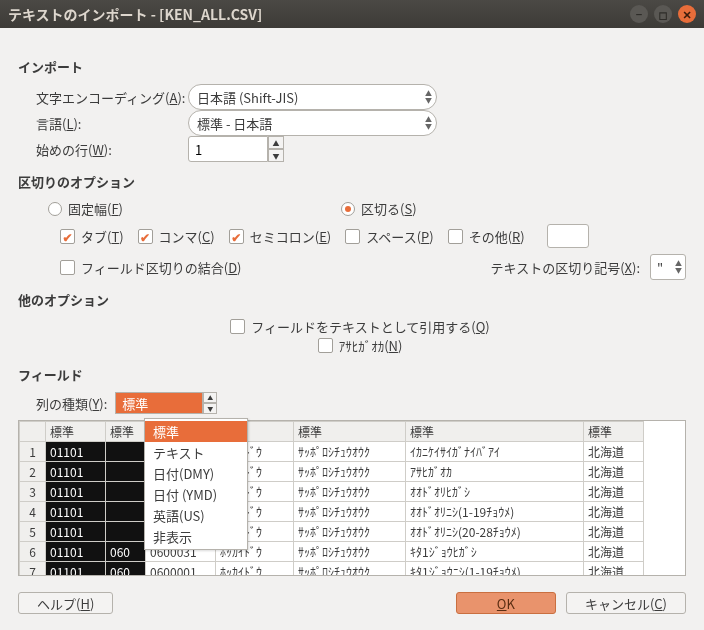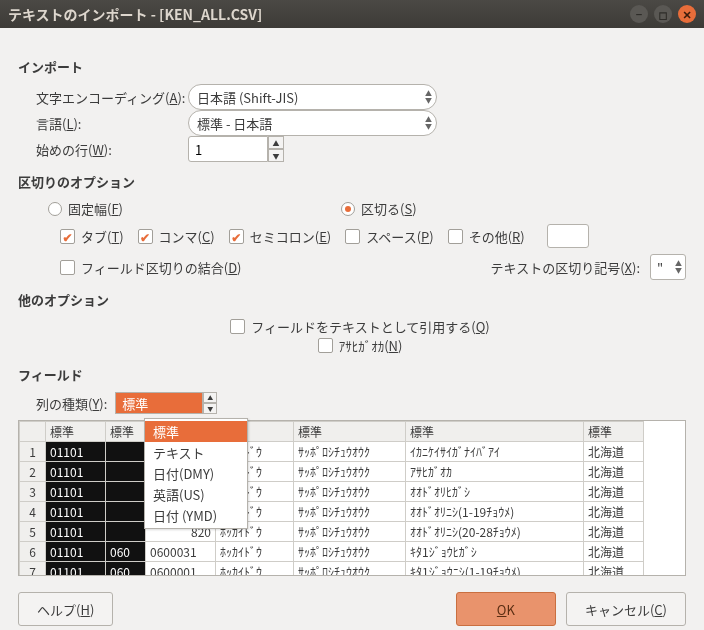--- a/index.html
+++ b/index.html
@@ -53,21 +53,21 @@
   .dropdown .item.sel { background:#e86d3a; color:#fff; }
 
   .grid-wrap { margin-top:6px; border:1px solid #b5b2ac; background:#fff; height:156px; overflow:hidden; position:relative; }
   table { border-collapse:collapse; font-size:12px; table-layout:fixed; }
   th, td { border:1px solid #cfcdc8; padding:1px 4px; height:19px; white-space:nowrap; overflow:hidden; }
   thead th { background:#f0efed; font-weight:normal; text-align:left; }
   .rowhead { background:#f0efed; text-align:center; width:26px; }
   .col-dark { background:#111; color:#fff; }
 
   .button-row { display:flex; margin-top:16px; }
-  .btn { height:34px; padding:0 18px; border:1px solid #b5b2ac; border-radius:3px; background:#f4f3f2; display:flex; align-items:center; justify-content:center; font-size:13px; }
+  .btn { height:22px; padding:0 18px; border:1px solid #b5b2ac; border-radius:3px; background:#f4f3f2; display:flex; align-items:center; justify-content:center; font-size:13px; }
   .btn.primary { background:#e9936c; border-color:#c96f40; color:#5a2d12; min-width:100px; }
   .spacer { flex:1; }
 
   .underline { text-decoration: underline; }
 </style>
 </head>
 <body>
 
 <div class="titlebar">
   <span class="title">テキストのインポート - [KEN_ALL.CSV]</span>
@@ -200,22 +200,23 @@
             <span>▲</span>
             <span>▼</span>
           </div>
       </div>
     </div>
 
     <div class="dropdown">
       <div class="item sel">標準</div>
       <div class="item">テキスト</div>
       <div class="item">日付(DMY)</div>
+      <div class="item">日付 (YMD)</div>
       <div class="item">英語(US)</div>
-      <div class="item">日付 (YMD)</div>
+      <div class="item">非表示</div>
     </div>
 
     <div class="grid-wrap">
       <table>
         <colgroup>
           <col style="width:26px">
             <col style="width:60px">
             <col style="width:40px">
             <col style="width:70px">
           <col style="width:78px">

